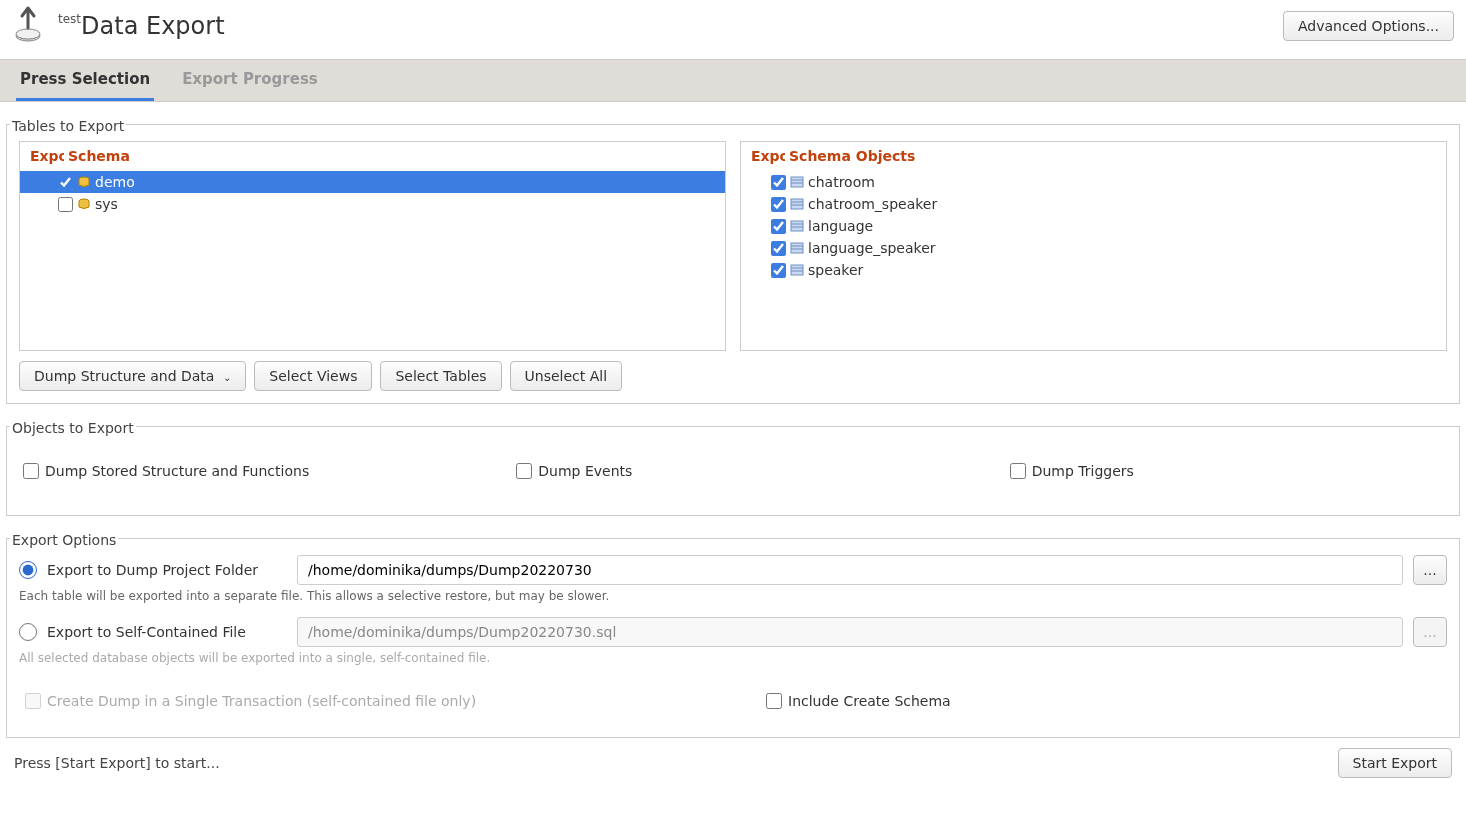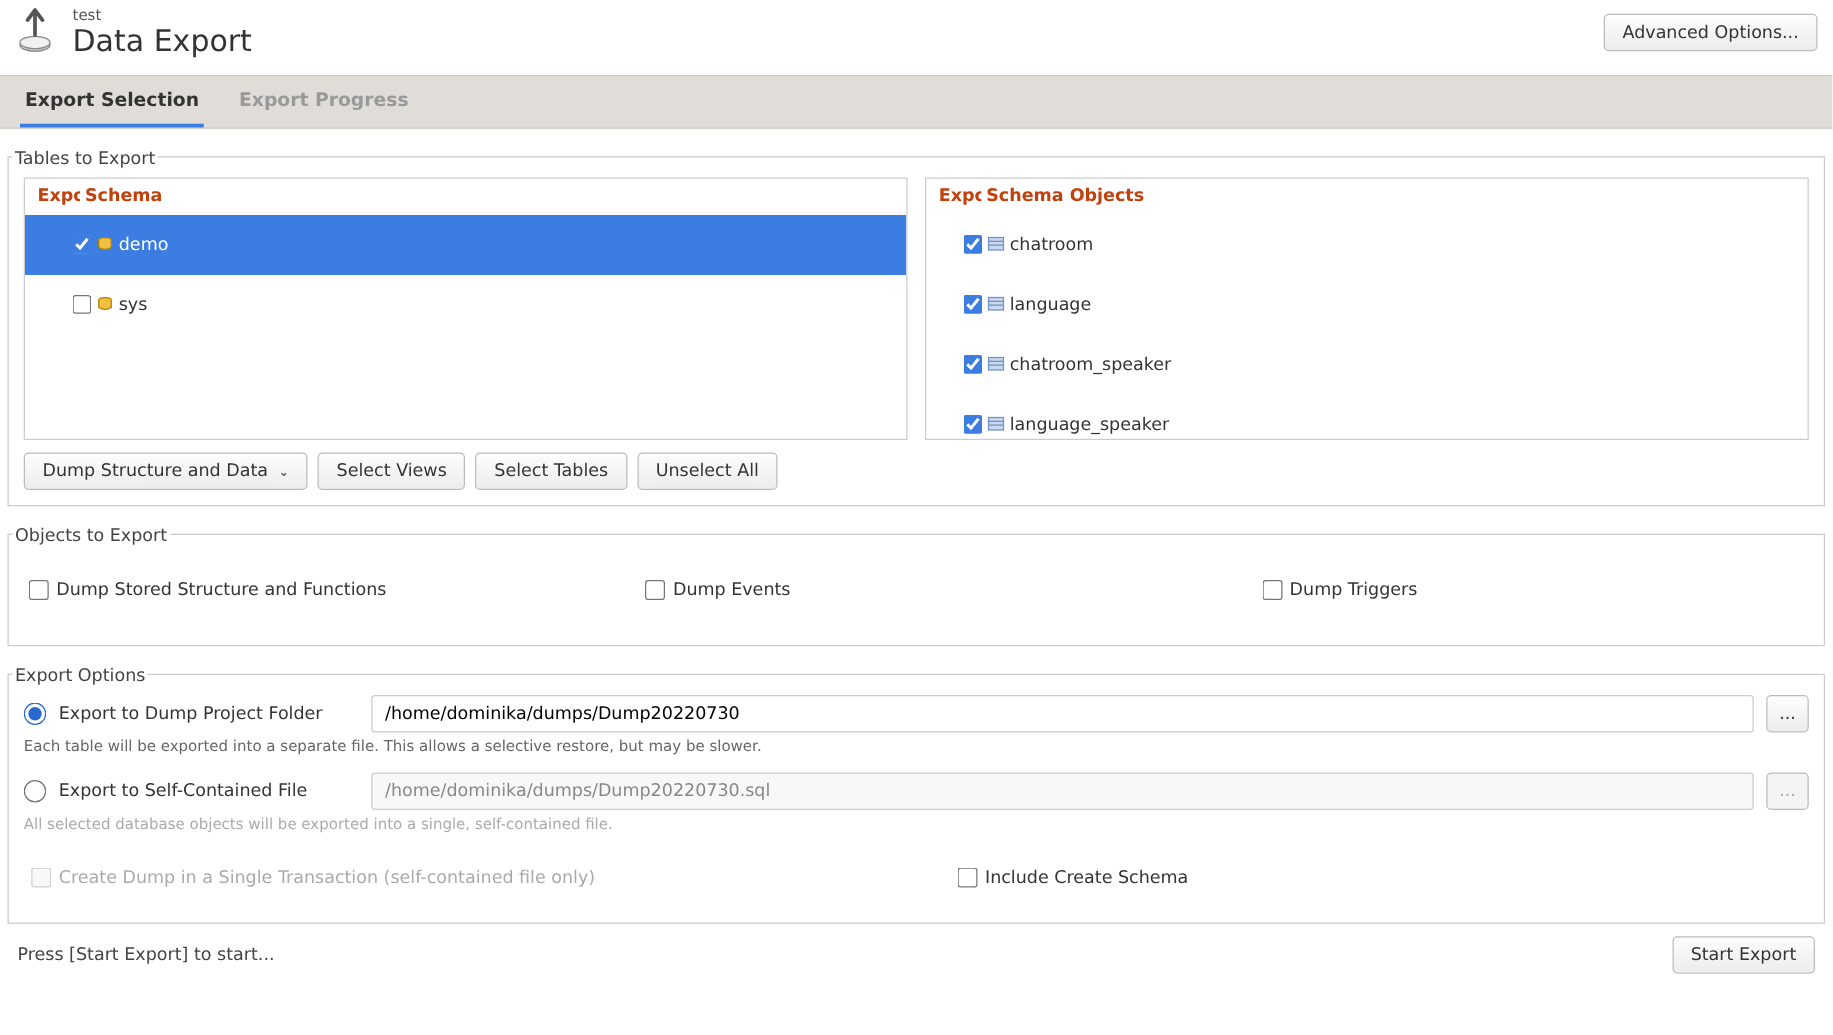--- a/index.html
+++ b/index.html
@@ -3,40 +3,40 @@
   <meta charset="utf-8">
   <style>
     * { box-sizing: border-box; margin: 0; padding: 0; font-family: "DejaVu Sans", "Liberation Sans", sans-serif; }
     body { background: #fff; font-size: 14px; color: #333; }
     
     
     .header { display: flex; align-items: center; padding: 4px 12px 8px 8px; justify-content: space-between; }
     .header-left { display: flex; align-items: center; gap: 10px; }
     .breadcrumb { font-size: 12px; color: #555; }
     .page-title { font-size: 24px; color: #333; font-weight: normal; }
-    .header-text { display: flex; flex-direction: column; }
+    .header-text { display: flex; flex-direction: row; }
     .export-icon-svg { width: 40px; height: 40px; }
     .btn { padding: 6px 14px; background: linear-gradient(#fdfdfd, #ececec); border: 1px solid #bbb; border-radius: 4px; cursor: pointer; font-size: 14px; color: #333; }
     
     
     .tab-bar { background: #e0ddd8; border: 1px solid #d0cdc8; border-left: none; border-right: none; display: flex; padding: 0 16px; margin-top: 4px; }
     .tab { padding: 10px 4px; margin-right: 24px; font-weight: bold; font-size: 15px; color: #999; cursor: pointer; border-bottom: 3px solid transparent; }
     .tab.active { color: #333; border-bottom-color: #3b7de0; }
     
     
     .section { margin: 6px 6px 0 6px; position: relative; }
     .section-label { position: relative; top: 10px; left: 4px; background: #fff; padding: 0 2px; display: inline-block; font-size: 14px; color: #444; z-index: 1; text-align: center; }
     .section-box { border: 1px solid #ccc; padding: 12px; padding-top: 16px; }
     
     
     .tables-row { display: flex; gap: 14px; }
     .list-panel { flex: 1; border: 1px solid #ccc; height: 210px; display: flex; flex-direction: column; }
     .list-header { display: flex; padding: 6px 10px; font-weight: bold; color: #c2410c; font-size: 14px; gap: 4px; border-bottom: 1px solid transparent; }
     .list-body { flex: 1; overflow: auto; }
-    .list-row { display: flex; padding: 16px 10px; gap: 4px; cursor: pointer; }
+    .list-row { display: flex; align-items: center; padding: 3px 10px; gap: 4px; cursor: pointer; }
     .list-row.selected { background: #3b7de0; color: #fff; }
     .list-row input[type=checkbox] { width: 15px; height: 15px; cursor: pointer; accent-color: #3b7de0; }
     .schema-icon { width: 14px; height: 14px; display: inline-block; }
     .table-icon { width: 14px; height: 14px; display: inline-block; }
     
     .tables-actions { display: flex; justify-content: space-between; align-items: center; margin-top: 10px; }
     .tables-actions-left { display: flex; align-items: center; gap: 12px; }
     .tables-actions-right { display: flex; gap: 8px; }
     .status-text { color: #444; font-size: 14px; }
     .btn-dropdown { position: relative; }
@@ -80,21 +80,21 @@
     </span>
     <div class="header-text">
       <span class="breadcrumb">test</span>
       <span class="page-title">Data Export</span>
     </div>
   </div>
   <button class="btn">Advanced Options...</button>
 </div>
 
 <div class="tab-bar">
-  <div class="tab active">Export Selection</div>
+  <div class="tab active">Press Selection</div>
   <div class="tab">Export Progress</div>
 </div>
 
 <div class="section">
   <span class="section-label">Tables to Export</span>
   <div class="section-box">
     <div class="tables-row">
 
       <div class="list-panel">
         <div class="list-header">
@@ -144,31 +144,31 @@
             <span>chatroom</span>
           </div>
           <div class="list-row">
             <span style="width:16px"></span>
             <input type="checkbox" checked="" style="">
             <span class="table-icon"><svg viewBox="0 0 14 14">
                   <rect x="1" y="2" width="12" height="10" fill="#c8d8f0" stroke="#7090c0"></rect>
                   <line x1="1" y1="5" x2="13" y2="5" stroke="#7090c0"></line>
                   <line x1="1" y1="8" x2="13" y2="8" stroke="#7090c0"></line>
                 </svg></span>
+            <span>chatroom_speaker</span>
+          </div>
+          <div class="list-row">
+            <span style="width:16px"></span>
+            <input type="checkbox" checked="" style="">
+            <span class="table-icon"><svg viewBox="0 0 14 14">
+                  <rect x="1" y="2" width="12" height="10" fill="#c8d8f0" stroke="#7090c0"></rect>
+                  <line x1="1" y1="5" x2="13" y2="5" stroke="#7090c0"></line>
+                  <line x1="1" y1="8" x2="13" y2="8" stroke="#7090c0"></line>
+                </svg></span>
             <span>language</span>
-          </div>
-          <div class="list-row">
-            <span style="width:16px"></span>
-            <input type="checkbox" checked="" style="">
-            <span class="table-icon"><svg viewBox="0 0 14 14">
-                  <rect x="1" y="2" width="12" height="10" fill="#c8d8f0" stroke="#7090c0"></rect>
-                  <line x1="1" y1="5" x2="13" y2="5" stroke="#7090c0"></line>
-                  <line x1="1" y1="8" x2="13" y2="8" stroke="#7090c0"></line>
-                </svg></span>
-            <span>chatroom_speaker</span>
           </div>
           <div class="list-row">
             <span style="width:16px"></span>
             <input type="checkbox" checked="" style="">
             <span class="table-icon"><svg viewBox="0 0 14 14">
                   <rect x="1" y="2" width="12" height="10" fill="#c8d8f0" stroke="#7090c0"></rect>
                   <line x1="1" y1="5" x2="13" y2="5" stroke="#7090c0"></line>
                   <line x1="1" y1="8" x2="13" y2="8" stroke="#7090c0"></line>
                 </svg></span>
             <span>language_speaker</span>

